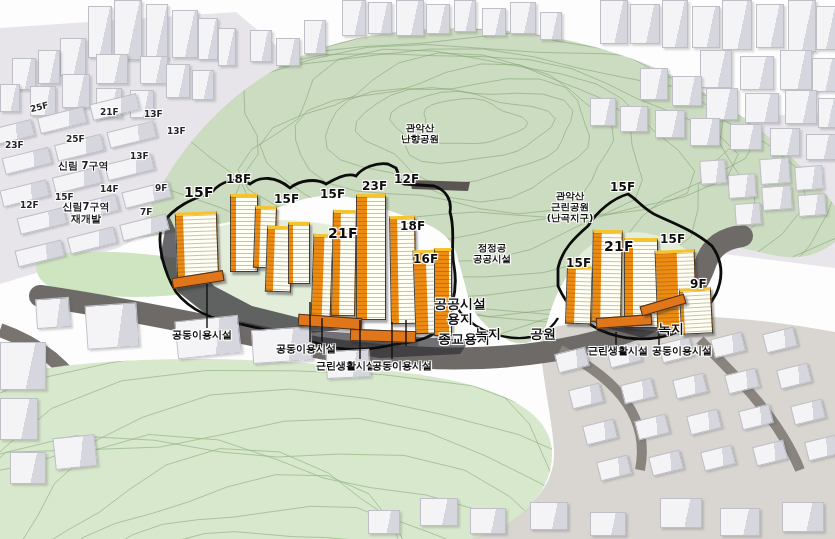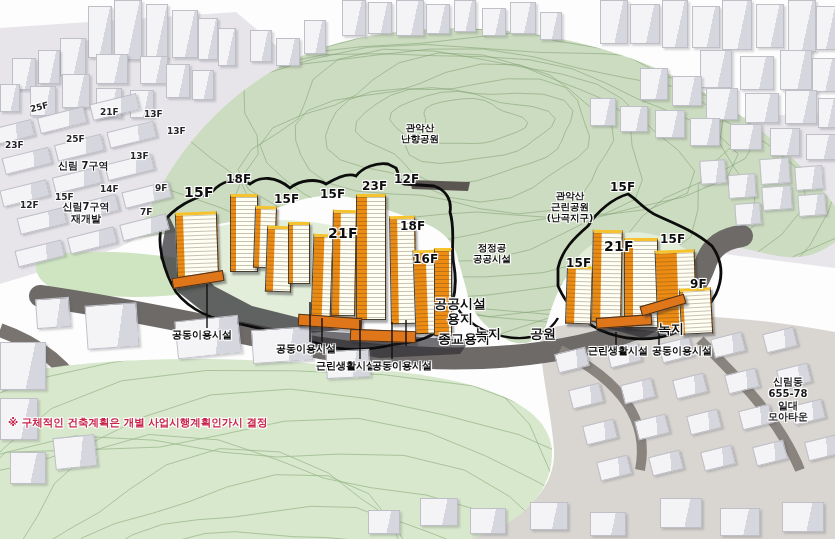--- a/index.html
+++ b/index.html
@@ -145,22 +145,20 @@
 공공시설</span>
   <span class="lbl area sm ctr" style="left:460px;top:296px;">공공시설
 용지</span>
   <span class="lbl area sm" style="left:438px;top:331px;">종교용지</span>
   <span class="lbl area sm" style="left:475px;top:326px;">녹지</span>
   <span class="lbl area sm" style="left:658px;top:321px;">녹지</span>
   <span class="lbl area sm" style="left:530px;top:326px;">공원</span>
   <span class="lbl dist" style="left:58px;top:160px;">신림 7구역</span>
   <span class="lbl dist ctr" style="left:86px;top:201px;">신림7구역
 재개발</span>
-  <span class="lbl dist ctr" style="left:788px;top:376px;">신림동 655-78일대
-모아타운</span>
 
   <span class="lbl fac" style="left:172px;top:329px;">공동이용시설</span>
   <span class="lbl fac" style="left:276px;top:343px;">공동이용시설</span>
   <span class="lbl fac" style="left:316px;top:360px;">근린생활시설</span>
   <span class="lbl fac" style="left:372px;top:360px;">공동이용시설</span>
   <span class="lbl fac" style="left:588px;top:345px;">근린생활시설</span>
   <span class="lbl fac" style="left:652px;top:345px;">공동이용시설</span>
 
   <span class="lbl flS big" style="left:184px;top:184px;">15F</span>
   <span class="lbl flS" style="left:226px;top:172px;">18F</span>
@@ -183,21 +181,20 @@
   <span class="lbl flC" style="left:5px;top:140px;">23F</span>
   <span class="lbl flC" style="left:66px;top:134px;">25F</span>
   <span class="lbl flC" style="left:167px;top:126px;">13F</span>
   <span class="lbl flC" style="left:130px;top:151px;">13F</span>
   <span class="lbl flC" style="left:100px;top:184px;">14F</span>
   <span class="lbl flC" style="left:155px;top:183px;">9F</span>
   <span class="lbl flC" style="left:55px;top:192px;">15F</span>
   <span class="lbl flC" style="left:20px;top:200px;">12F</span>
   <span class="lbl flC" style="left:140px;top:207px;">7F</span>
 
-  <span class="lbl note" style="left:8px;top:416px;">※ 구체적인 건축계획은 개별 사업시행계획인가시 결정</span>
 <div class="bld" style="left: 88px; top: 6px; width: 22px; height: 50px;"></div>
     <div class="bld" style="left: 114px; top: 0px; width: 26px; height: 58px;"></div>
     <div class="bld" style="left: 146px; top: 4px; width: 20px; height: 52px;"></div>
     <div class="bld" style="left: 172px; top: 10px; width: 24px; height: 46px;"></div>
     <div class="bld" style="left: 198px; top: 18px; width: 18px; height: 40px;"></div>
     <div class="bld" style="left: 218px; top: 28px; width: 16px; height: 36px;"></div>
     <div class="bld" style="left: 60px; top: 38px; width: 24px; height: 36px;"></div>
     <div class="bld" style="left: 38px; top: 50px; width: 20px; height: 32px;"></div>
     <div class="bld" style="left: 12px; top: 58px; width: 22px; height: 30px;"></div>
     <div class="bld" style="left: 0px; top: 84px; width: 18px; height: 26px;"></div>

